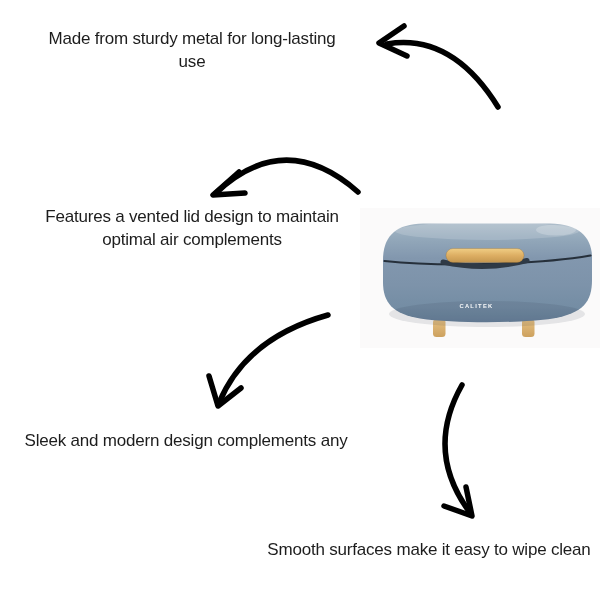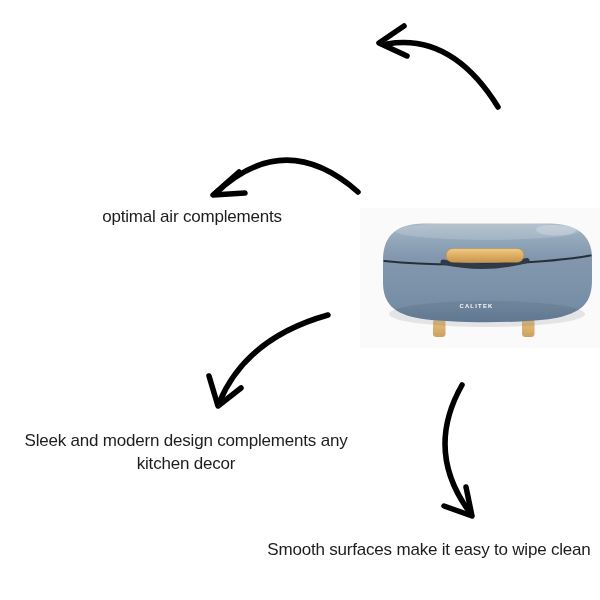--- a/index.html
+++ b/index.html
@@ -47,29 +47,31 @@
     left: 360px; top: 208px;
     width: 240px; height: 140px;
     background: #fbfafa;
   }
   #product-photo svg { display: block; }
 </style>
 </head>
 <body>
 
 <div class="feature" id="feature-1">
+  <div class="line">Made from sturdy metal for long-lasting</div>
+  <div class="line">use</div>
 </div>
 
 <div class="feature" id="feature-2">
+  <div class="line">Features a vented lid design to maintain</div>
   <div class="line">optimal air complements</div>
 </div>
 
 <div class="feature" id="feature-3">
   <div class="line">Sleek and modern design complements any</div>
-  <div class="line">kitchen decor</div>
 </div>
 
 <div class="feature" id="feature-4">
   <div class="line">Smooth surfaces make it easy to wipe clean</div>
 </div>
 
 <div id="product-photo">
   <svg width="240" height="140" viewBox="0 0 240 140">
     <defs>
       <linearGradient id="bodyGrad" x1="0" y1="0" x2="0" y2="1">

